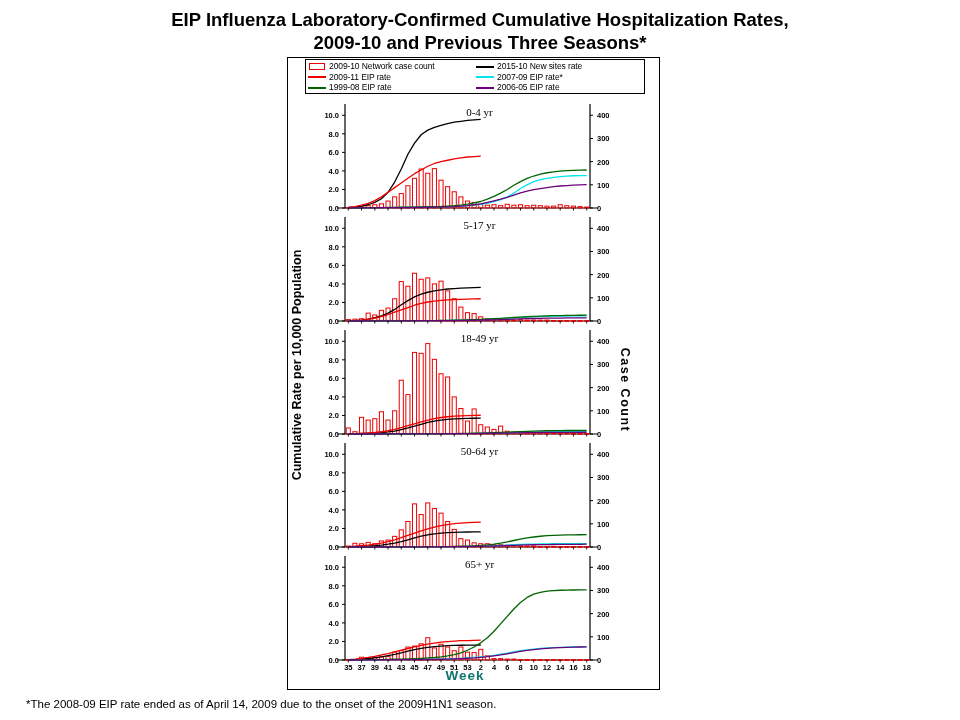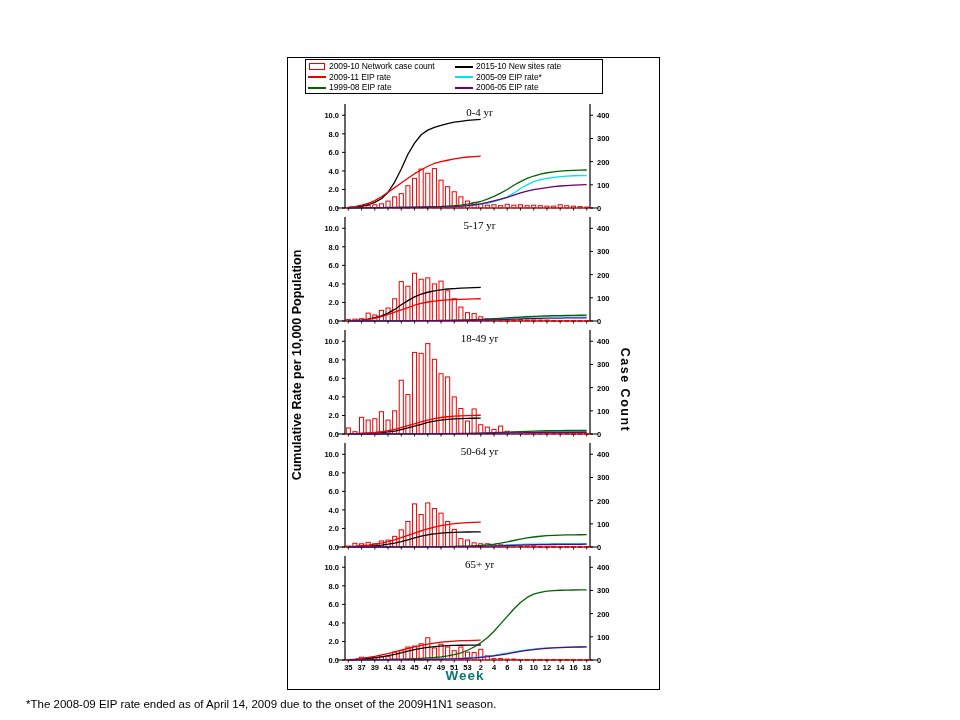--- a/index.html
+++ b/index.html
@@ -31,21 +31,21 @@
     width: 373px; height: 633px;
     border: 1px solid #000;
     box-sizing: border-box;
     background: #fff;
   }
 
   
   .legend {
     position: absolute;
     left: 305px; top: 59px;
-    width: 298px; height: 35px;
+    width: 340px; height: 35px;
     border: 1px solid #000;
     background: #fff;
     box-sizing: border-box;
     padding: 1px 2px;
     display: grid;
     grid-template-columns: 1fr 1fr;
     grid-auto-rows: 10.5px;
     column-gap: 2px;
     z-index: 6;
   }
@@ -117,39 +117,41 @@
     color: #000;
     white-space: nowrap;
     text-align: right;
   }
 </style>
 </head>
 <body>
 
 <div id="root">
 
+  <div class="title">EIP Influenza Laboratory-Confirmed Cumulative Hospitalization Rates,
+2009-10 and Previous Three Seasons*</div>
 
   <div class="figure-frame"></div>
 
   <div class="legend" id="legend">
       <div class="legend-item">
         <span class="legend-swatch box" style="--c: #ee0000;"></span>
         <span class="legend-label">2009-10 Network case count</span>
       </div>
       <div class="legend-item">
         <span class="legend-swatch line" style="--c: #000000;"></span>
         <span class="legend-label">2015-10 New sites rate</span>
       </div>
       <div class="legend-item">
         <span class="legend-swatch line" style="--c: #ee0000;"></span>
         <span class="legend-label">2009-11 EIP rate</span>
       </div>
       <div class="legend-item">
         <span class="legend-swatch line" style="--c: #00e5ee;"></span>
-        <span class="legend-label">2005-09 EIP rate*</span>
+        <span class="legend-label">2007-09 EIP rate*</span>
       </div>
       <div class="legend-item">
         <span class="legend-swatch line" style="--c: #006400;"></span>
         <span class="legend-label">1999-08 EIP rate</span>
       </div>
       <div class="legend-item">
         <span class="legend-swatch line" style="--c: #6a0079;"></span>
         <span class="legend-label">2006-05 EIP rate</span>
       </div>
     </div>

